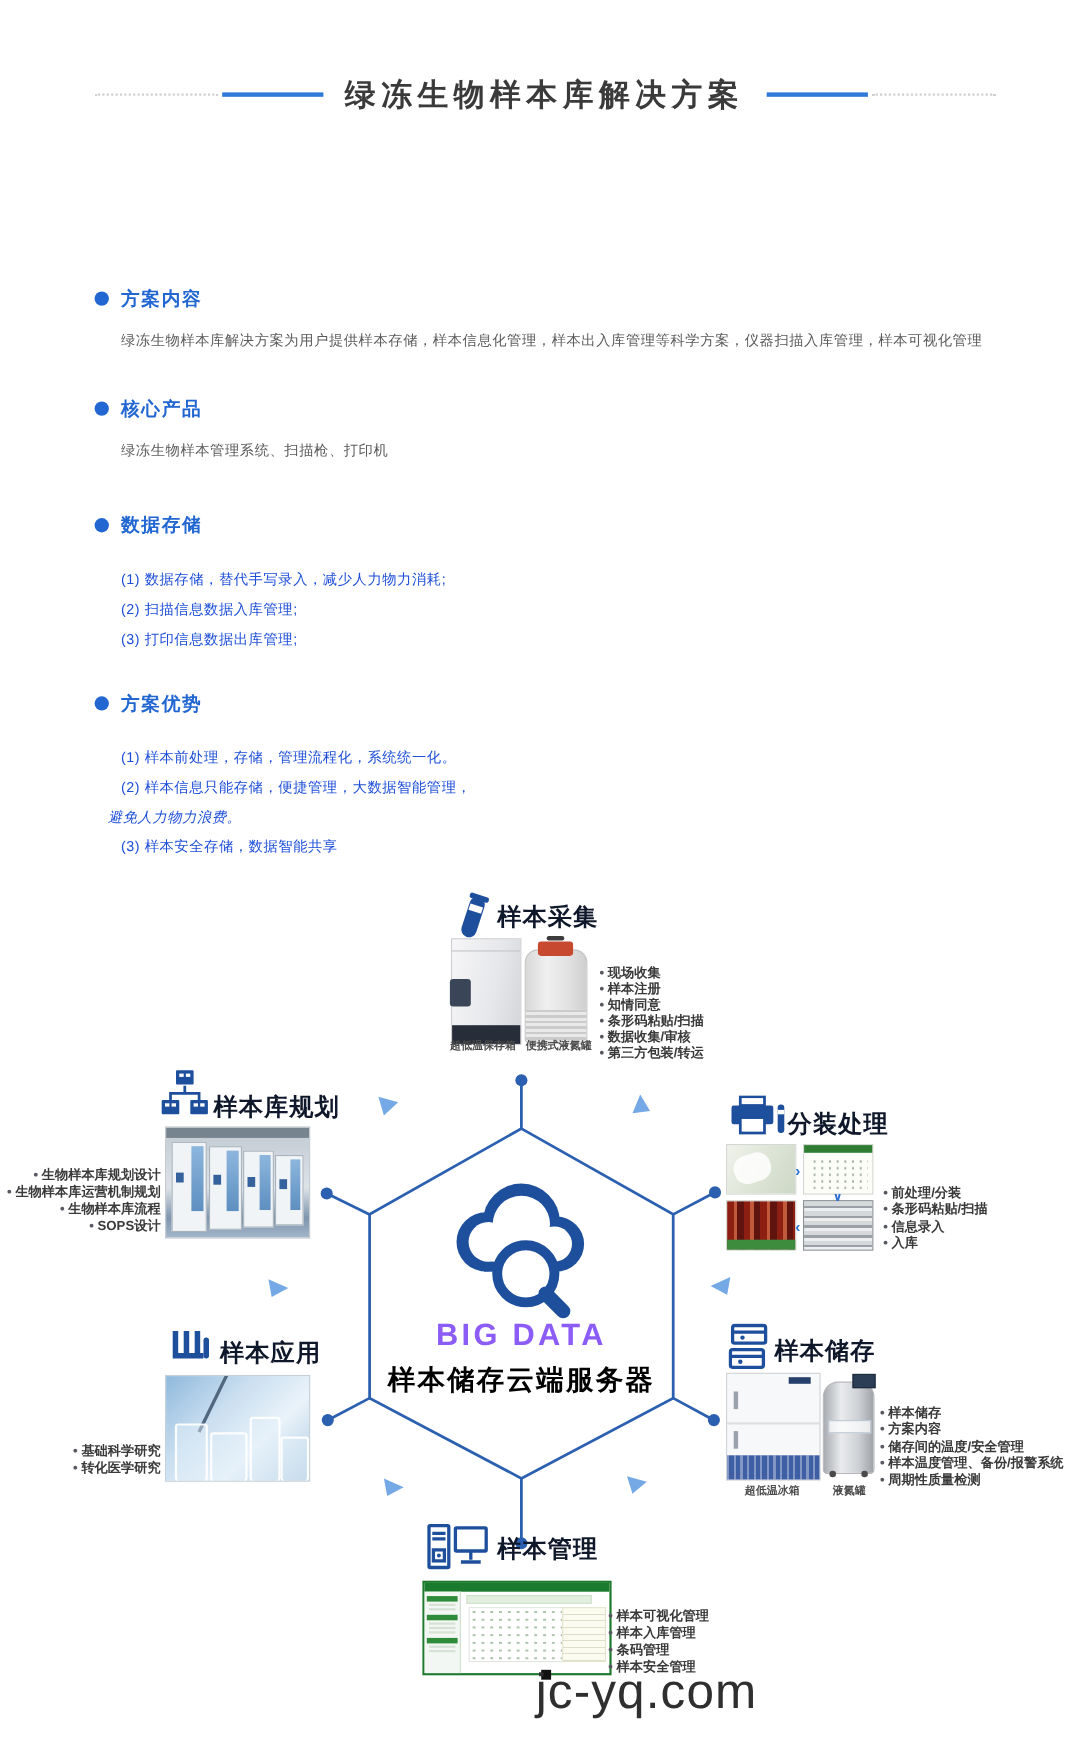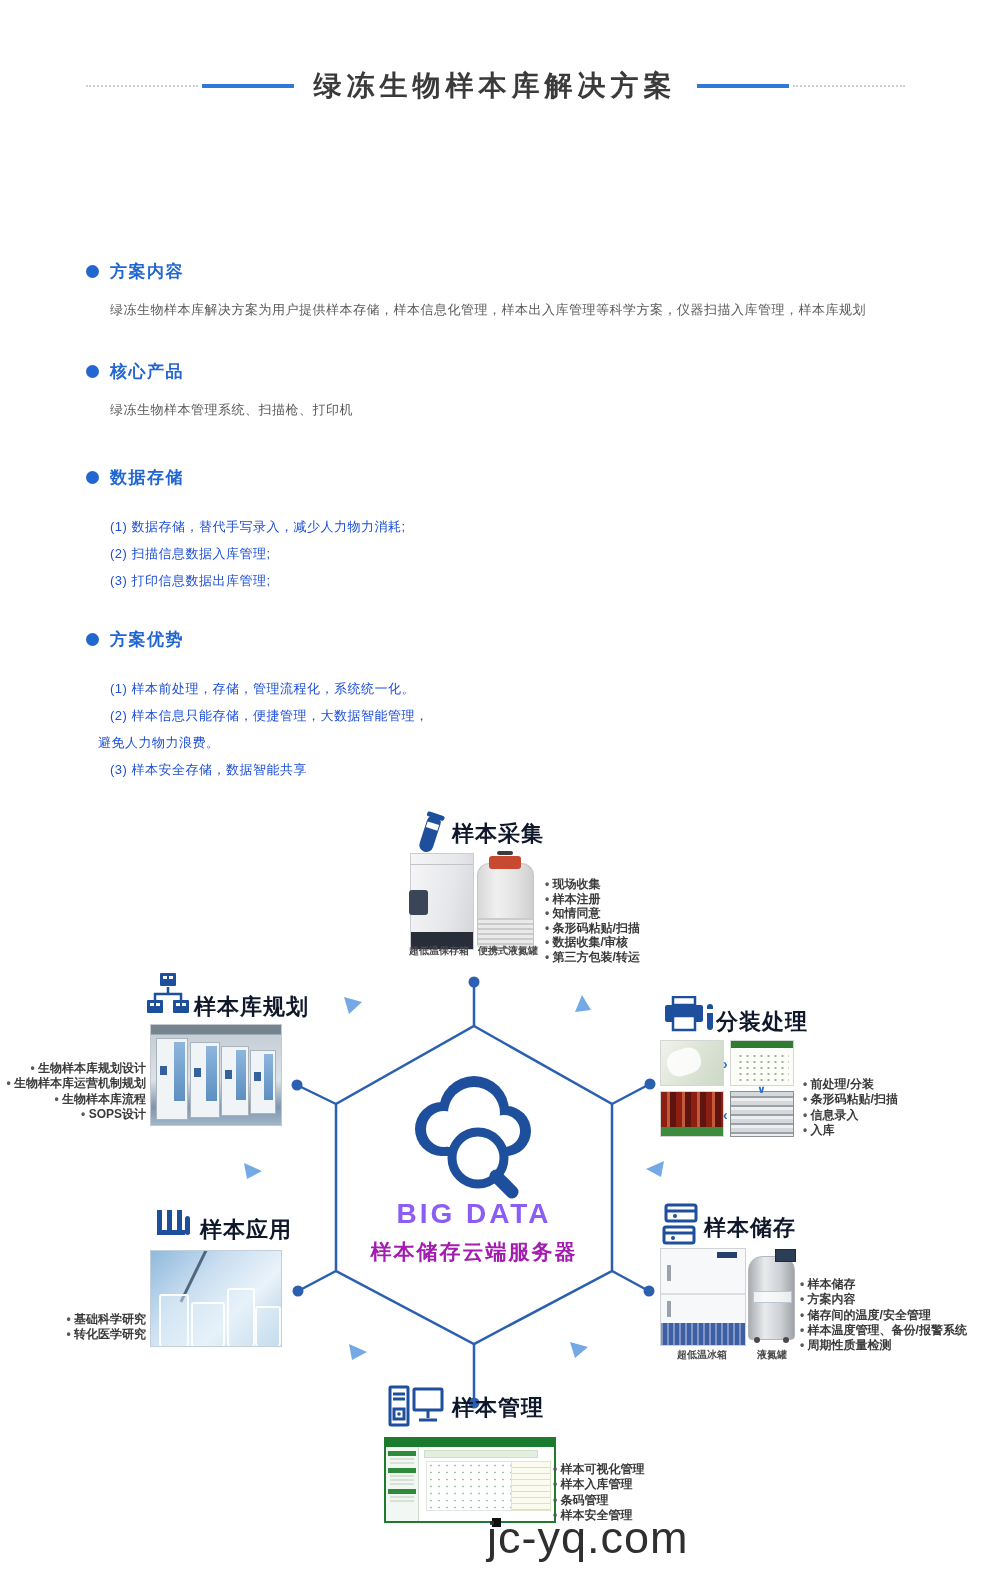--- a/index.html
+++ b/index.html
@@ -15,28 +15,28 @@
               margin:0 16px;white-space:nowrap;}
 
   
   .sec{position:absolute;left:86px;width:840px;}
   .sec-h{display:flex;align-items:center;}
   .sec-dot{width:13px;height:13px;border-radius:50%;background:#2166d1;margin-right:11px;flex:0 0 auto;}
   .sec-heading{font-size:17px;font-weight:700;color:#2166d1;letter-spacing:1.5px;margin:0;}
   .sec-body{margin:18px 0 0 24px;font-size:13px;color:#5a5a5a;letter-spacing:0.5px;}
   .sec-items{list-style:none;margin:24px 0 0 24px;padding:0;font-size:13px;color:#1d4ed8;}
   .sec-items li{line-height:27px;letter-spacing:0.5px;}
-  .sec-items li.cont{margin-left:-12px;}
+  .sec-items li.cont{margin-left:-12px;font-style:italic;}
 
   
   .diagram-svg{position:absolute;left:0;top:0;pointer-events:none;}
   .center-title{position:absolute;left:474px;top:1198px;transform:translateX(-50%);
                 font-size:28px;font-weight:700;color:#8b5cf6;letter-spacing:3px;white-space:nowrap;}
   .center-sub{position:absolute;left:474px;top:1238px;transform:translateX(-50%);
-              font-size:21px;font-weight:600;color:#a21caf;letter-spacing:2px;white-space:nowrap;}
+              font-size:25px;font-weight:600;color:#000000;letter-spacing:2px;white-space:nowrap;}
 
   .node-title{position:absolute;font-size:22px;font-weight:700;color:#0f172a;
               letter-spacing:1px;white-space:nowrap;}
   .node-icon{position:absolute;}
   .cap{position:absolute;font-size:10px;font-weight:600;color:#4a4a4a;text-align:center;white-space:nowrap;}
 
   .blist{position:absolute;list-style:none;margin:0;padding:0;}
   .blist li{font-size:12px;font-weight:600;color:#3a3a3a;line-height:14.5px;white-space:nowrap;}
   .blist li::before{content:"•\00a0";color:#55585e;}
   .blist.sp15 li{line-height:15.3px;}
@@ -140,21 +140,21 @@
     <span class="solidline"></span>
     <span class="dotline"></span>
   </header>
 
 
   <section class="sec" style="top:260px">
     <div class="sec-h">
       <span class="sec-dot"></span>
       <h2 class="sec-heading">方案内容</h2>
     </div>
-    <p class="sec-body">绿冻生物样本库解决方案为用户提供样本存储，样本信息化管理，样本出入库管理等科学方案，仪器扫描入库管理，样本库规划</p>
+    <p class="sec-body">绿冻生物样本库解决方案为用户提供样本存储，样本信息化管理，样本出入库管理等科学方案，仪器扫描入库管理，样本可视化管理</p>
   </section>
 
   <section class="sec" style="top:360px">
     <div class="sec-h">
       <span class="sec-dot"></span>
       <h2 class="sec-heading">核心产品</h2>
     </div>
     <p class="sec-body">绿冻生物样本管理系统、扫描枪、打印机</p>
   </section>
 

